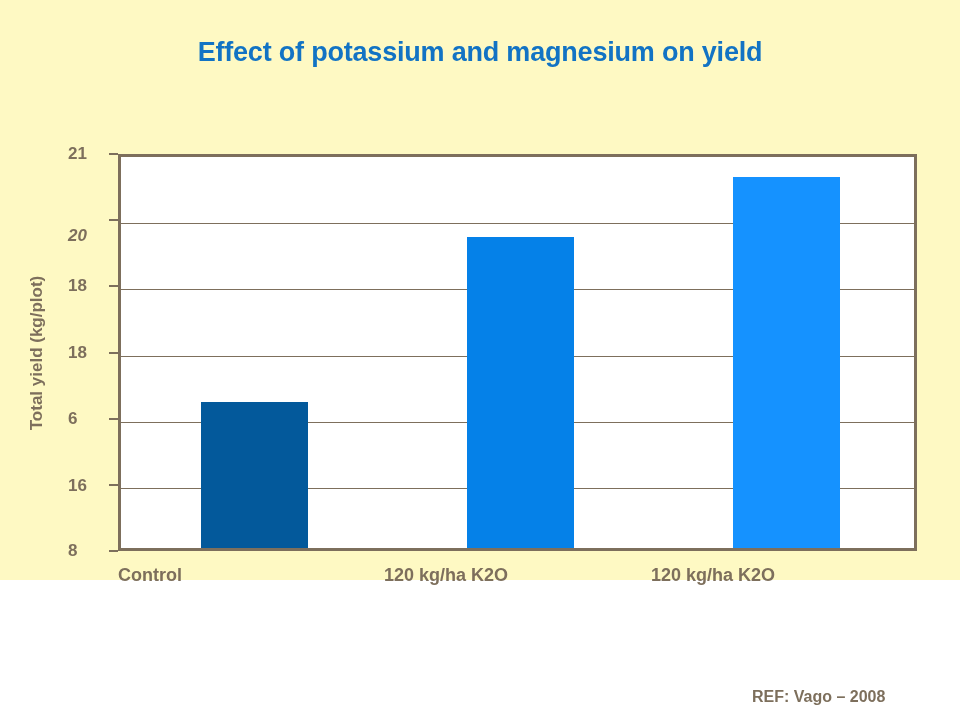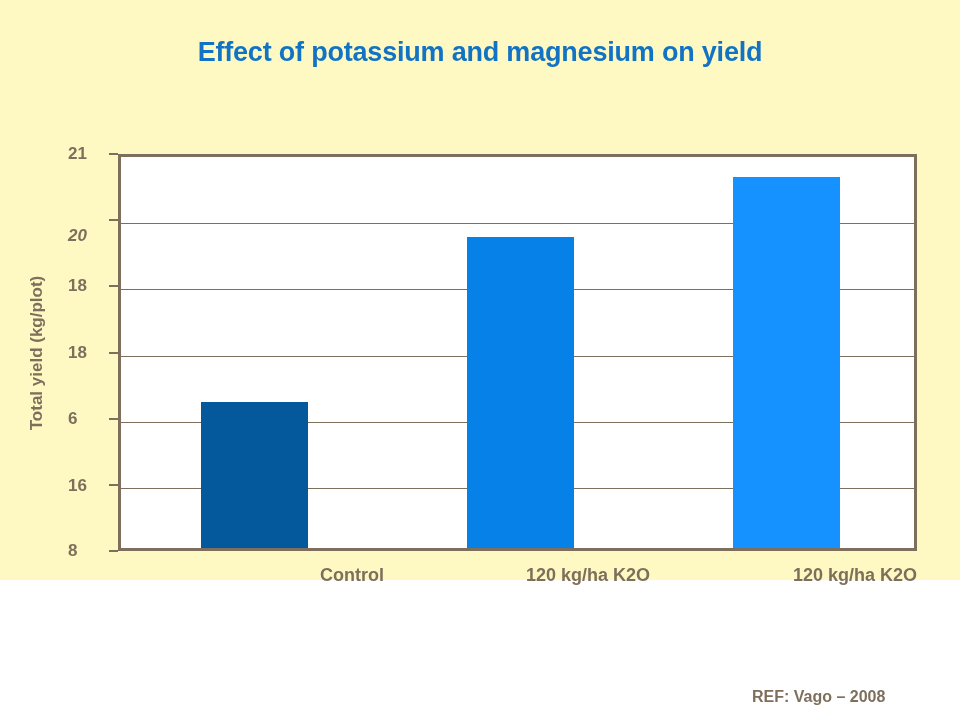--- a/index.html
+++ b/index.html
@@ -122,21 +122,21 @@
   #x-labels {
     position: absolute;
     left: 118px;
     top: 563px;
     width: 799px;
     height: 60px;
   }
   .x-label {
     position: absolute;
     top: 0;
-    text-align: right;
+    text-align: left;
     font-size: 18px;
     font-weight: bold;
     color: #7D6F5C;
     line-height: 24px;
     white-space: nowrap;
   }
 
   
   #ref-note {
     position: absolute;

